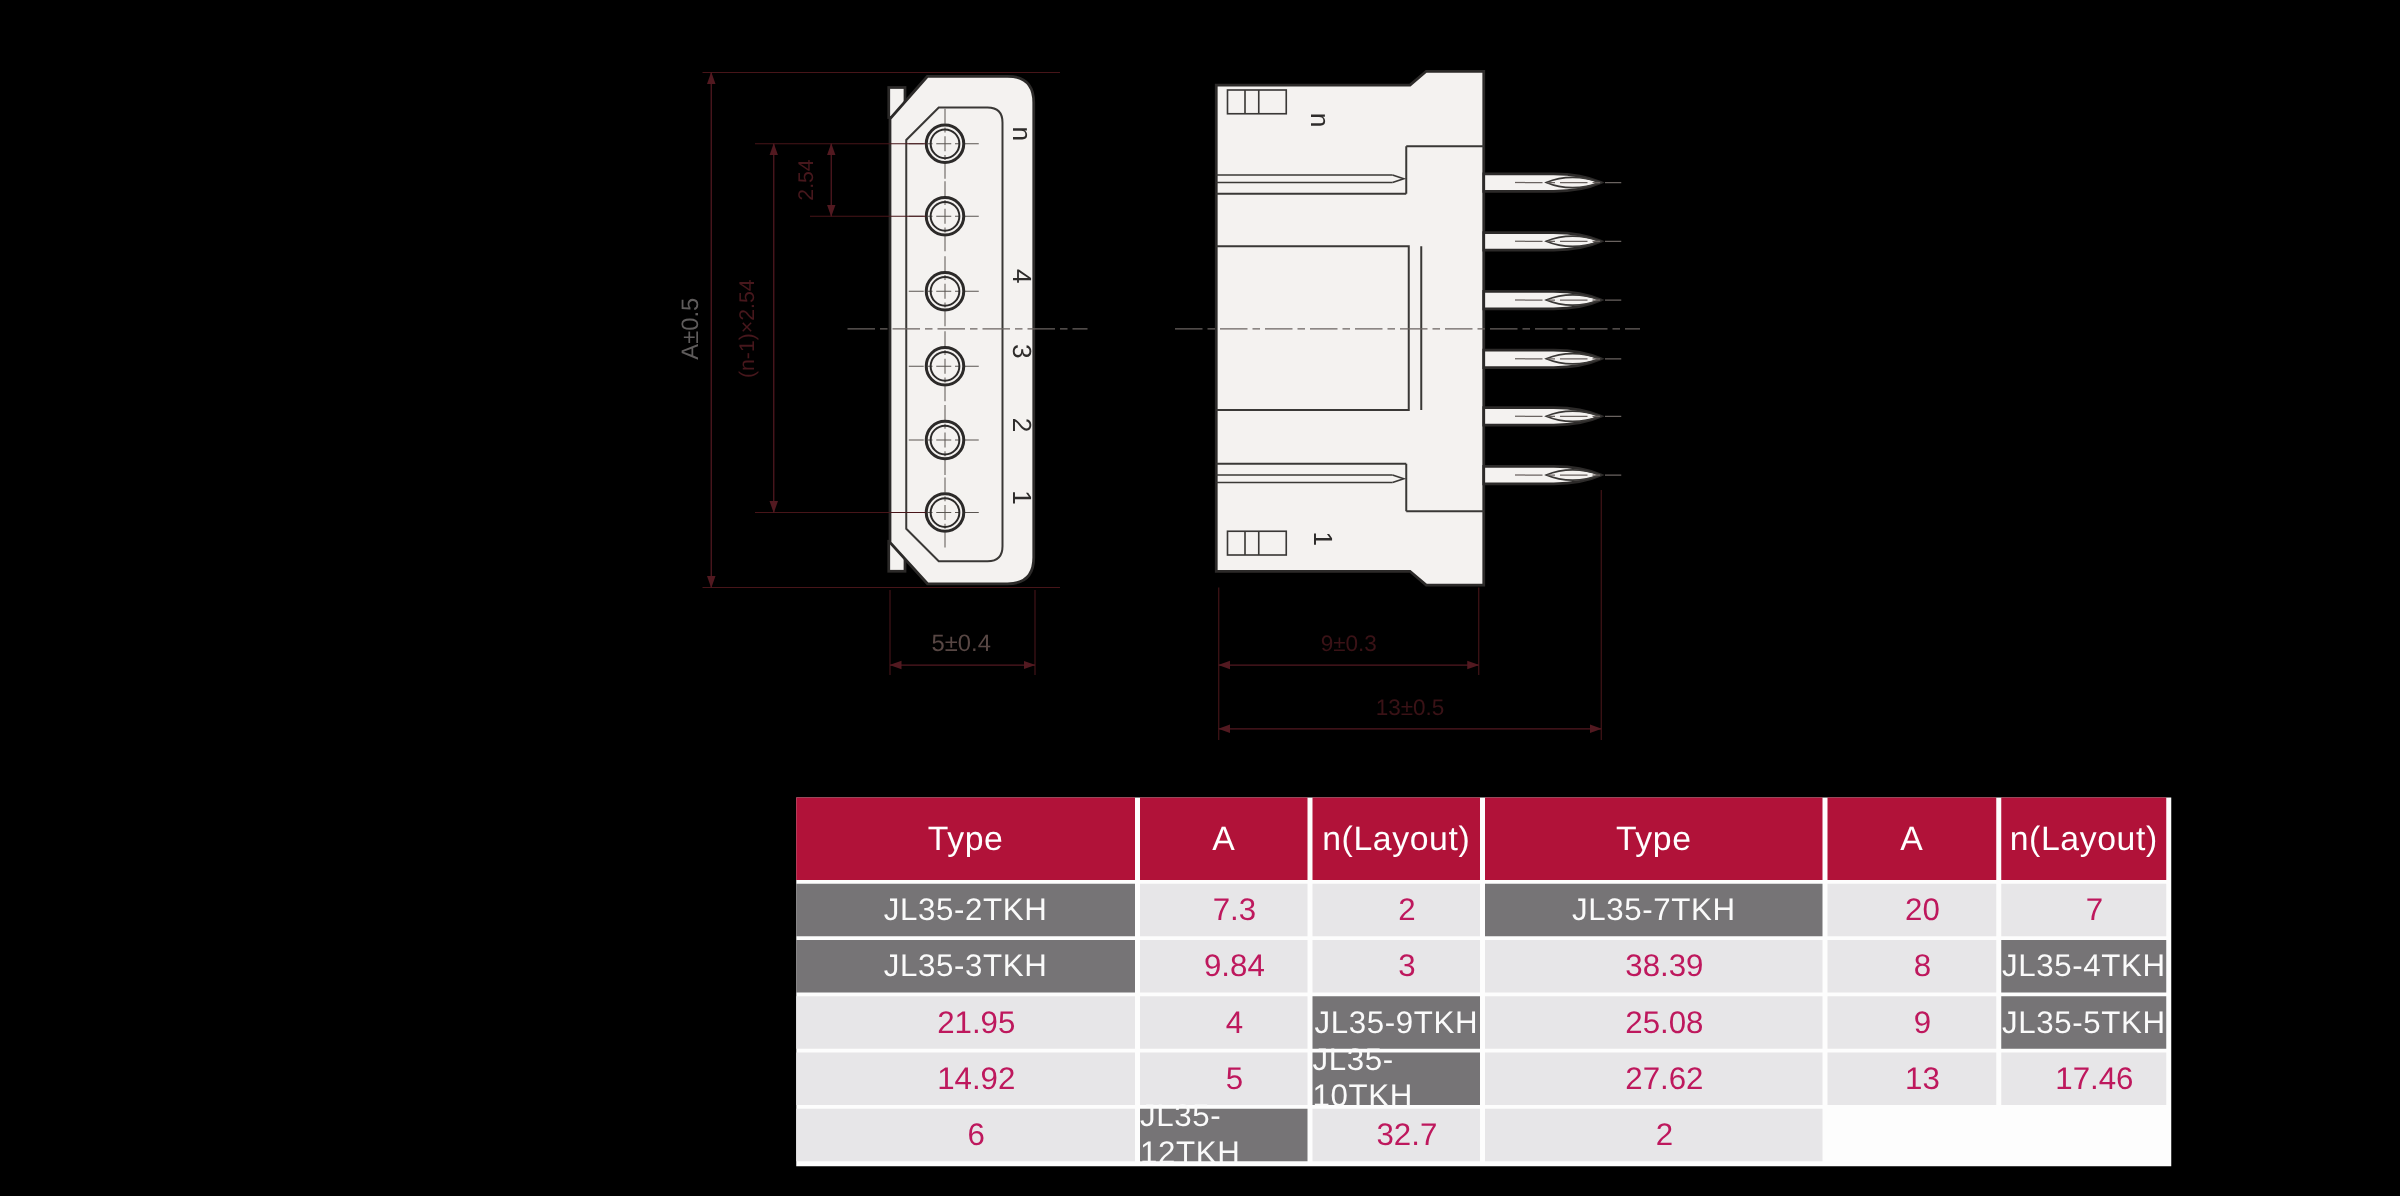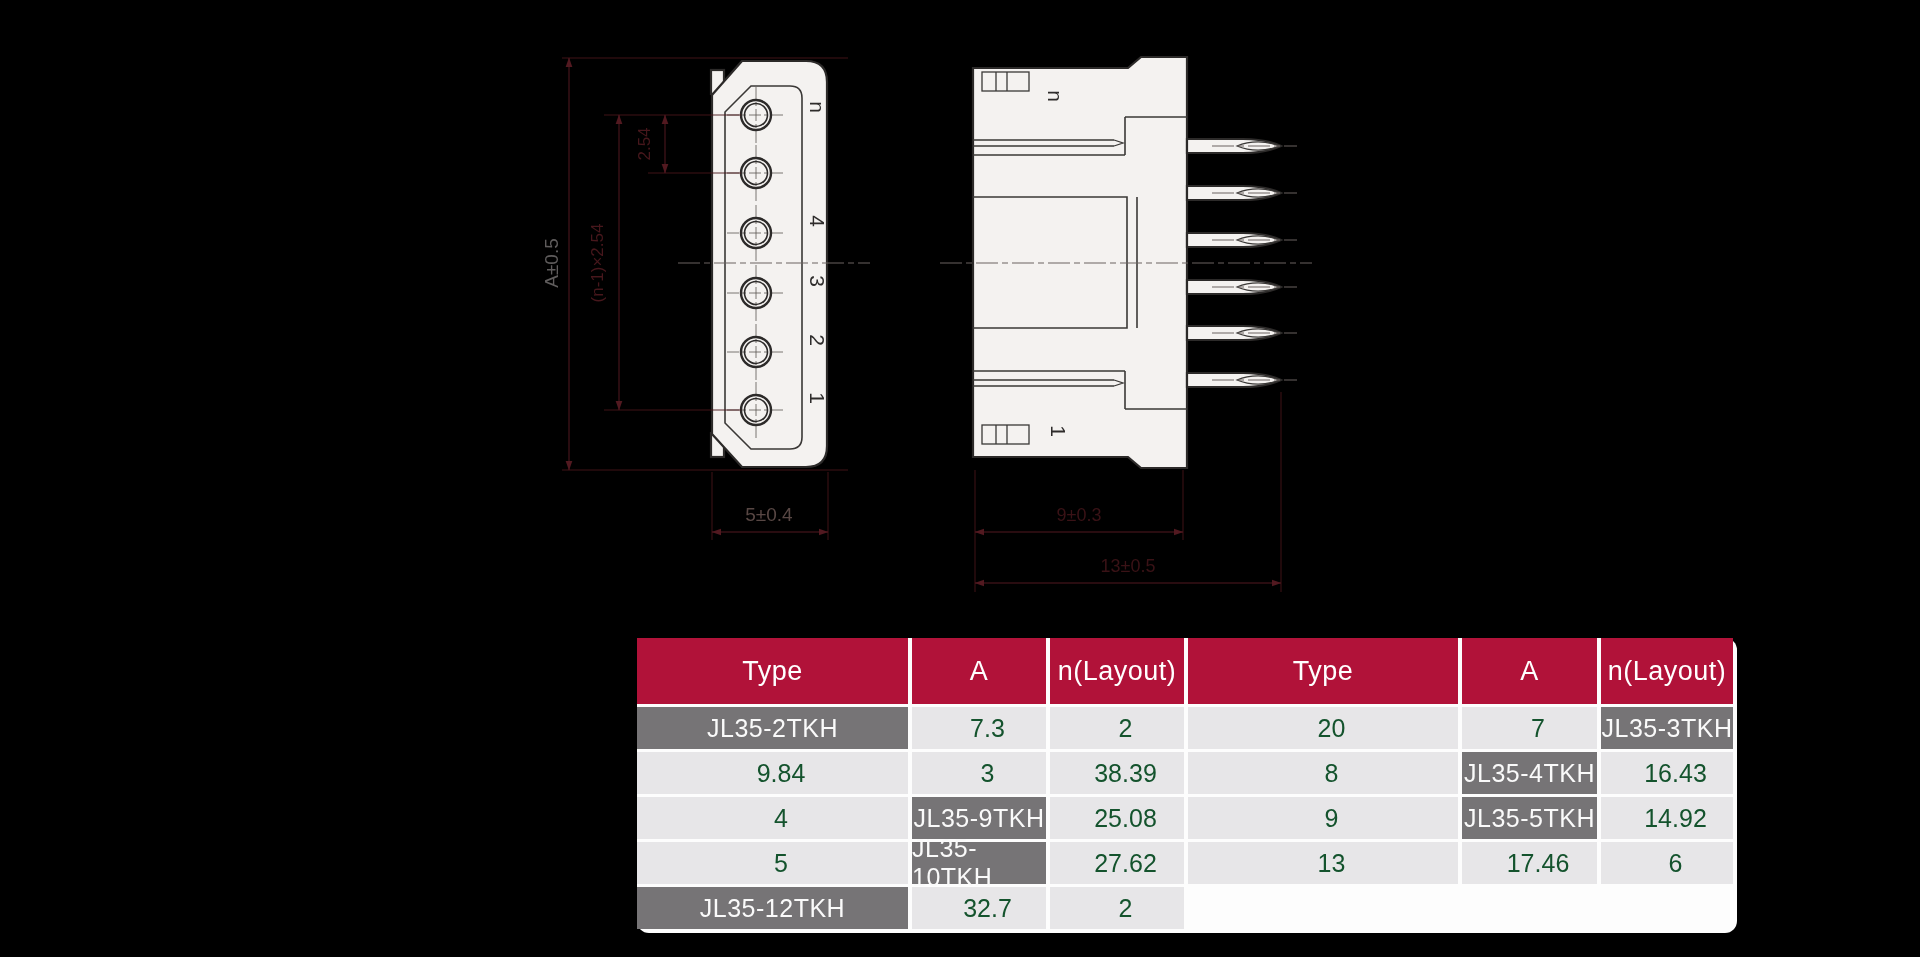--- a/index.html
+++ b/index.html
@@ -7,27 +7,27 @@
   #stage{position:relative;width:1920px;height:957px;background:#000;}
   #drawing{position:absolute;left:0;top:0;}
 
   
   #spec-table{
     position:absolute;left:637px;top:638px;width:1100px;height:295px;
     background:#fdfdfd;box-sizing:border-box;padding:0 4px 4px 0;
     display:grid;
     grid-template-columns:271px 134px 134px 270px 135px 132px;
     grid-template-rows:66px repeat(5,42px);
-    column-gap:4px;row-gap:3px;border-radius:12px;
+    column-gap:4px;row-gap:3px;
   }
   .hcell{background:#b11239;color:#fff;display:flex;align-items:center;justify-content:center;
          font-size:27px;letter-spacing:.5px;}
   .tcell{background:#767476;color:#fafafa;display:flex;align-items:center;justify-content:center;
          font-size:25px;letter-spacing:.5px;}
-  .vcell{background:#e7e6e8;color:#14532d;display:flex;align-items:center;justify-content:center;
+  .vcell{background:#e7e6e8;color:#be185d;display:flex;align-items:center;justify-content:center;
          font-size:25px;padding-left:17px;}
 
   
   .body-fill{fill:#f4f2f0;stroke:#2c2a29;stroke-width:2.2;}
   .inner-line{fill:none;stroke:#3a3836;stroke-width:1.6;}
   .thin-line{fill:none;stroke:#3a3836;stroke-width:1.3;}
   .centerline{fill:none;stroke:#6a6360;stroke-width:1;stroke-dasharray:22 4 6 4;}
   .crosshair{fill:none;stroke:#5a5551;stroke-width:.8;stroke-dasharray:12 3 4 3;}
   .dimline{fill:none;stroke:#521920;stroke-width:1;}
   .extline{fill:none;stroke:#471519;stroke-width:.9;}
@@ -223,31 +223,32 @@
     <div class="hcell">Type</div>
     <div class="hcell">A</div>
     <div class="hcell">n(Layout)</div>
     <div class="hcell">Type</div>
     <div class="hcell">A</div>
     <div class="hcell">n(Layout)</div>
 
     <div class="tcell">JL35-2TKH</div>
     <div class="vcell">7.3</div>
     <div class="vcell">2</div>
+    <div class="tcell">JL35-7TKH</div>
     <div class="vcell">20</div>
     <div class="vcell">7</div>
 
     <div class="tcell">JL35-3TKH</div>
     <div class="vcell">9.84</div>
     <div class="vcell">3</div>
     <div class="vcell">38.39</div>
     <div class="vcell">8</div>
 
     <div class="tcell">JL35-4TKH</div>
-    <div class="vcell">16.43</div>
+    <div class="vcell">21.95</div>
     <div class="vcell">4</div>
     <div class="tcell">JL35-9TKH</div>
     <div class="vcell">25.08</div>
     <div class="vcell">9</div>
 
     <div class="tcell">JL35-5TKH</div>
     <div class="vcell">14.92</div>
     <div class="vcell">5</div>
     <div class="tcell">JL35-10TKH</div>
     <div class="vcell">27.62</div>

